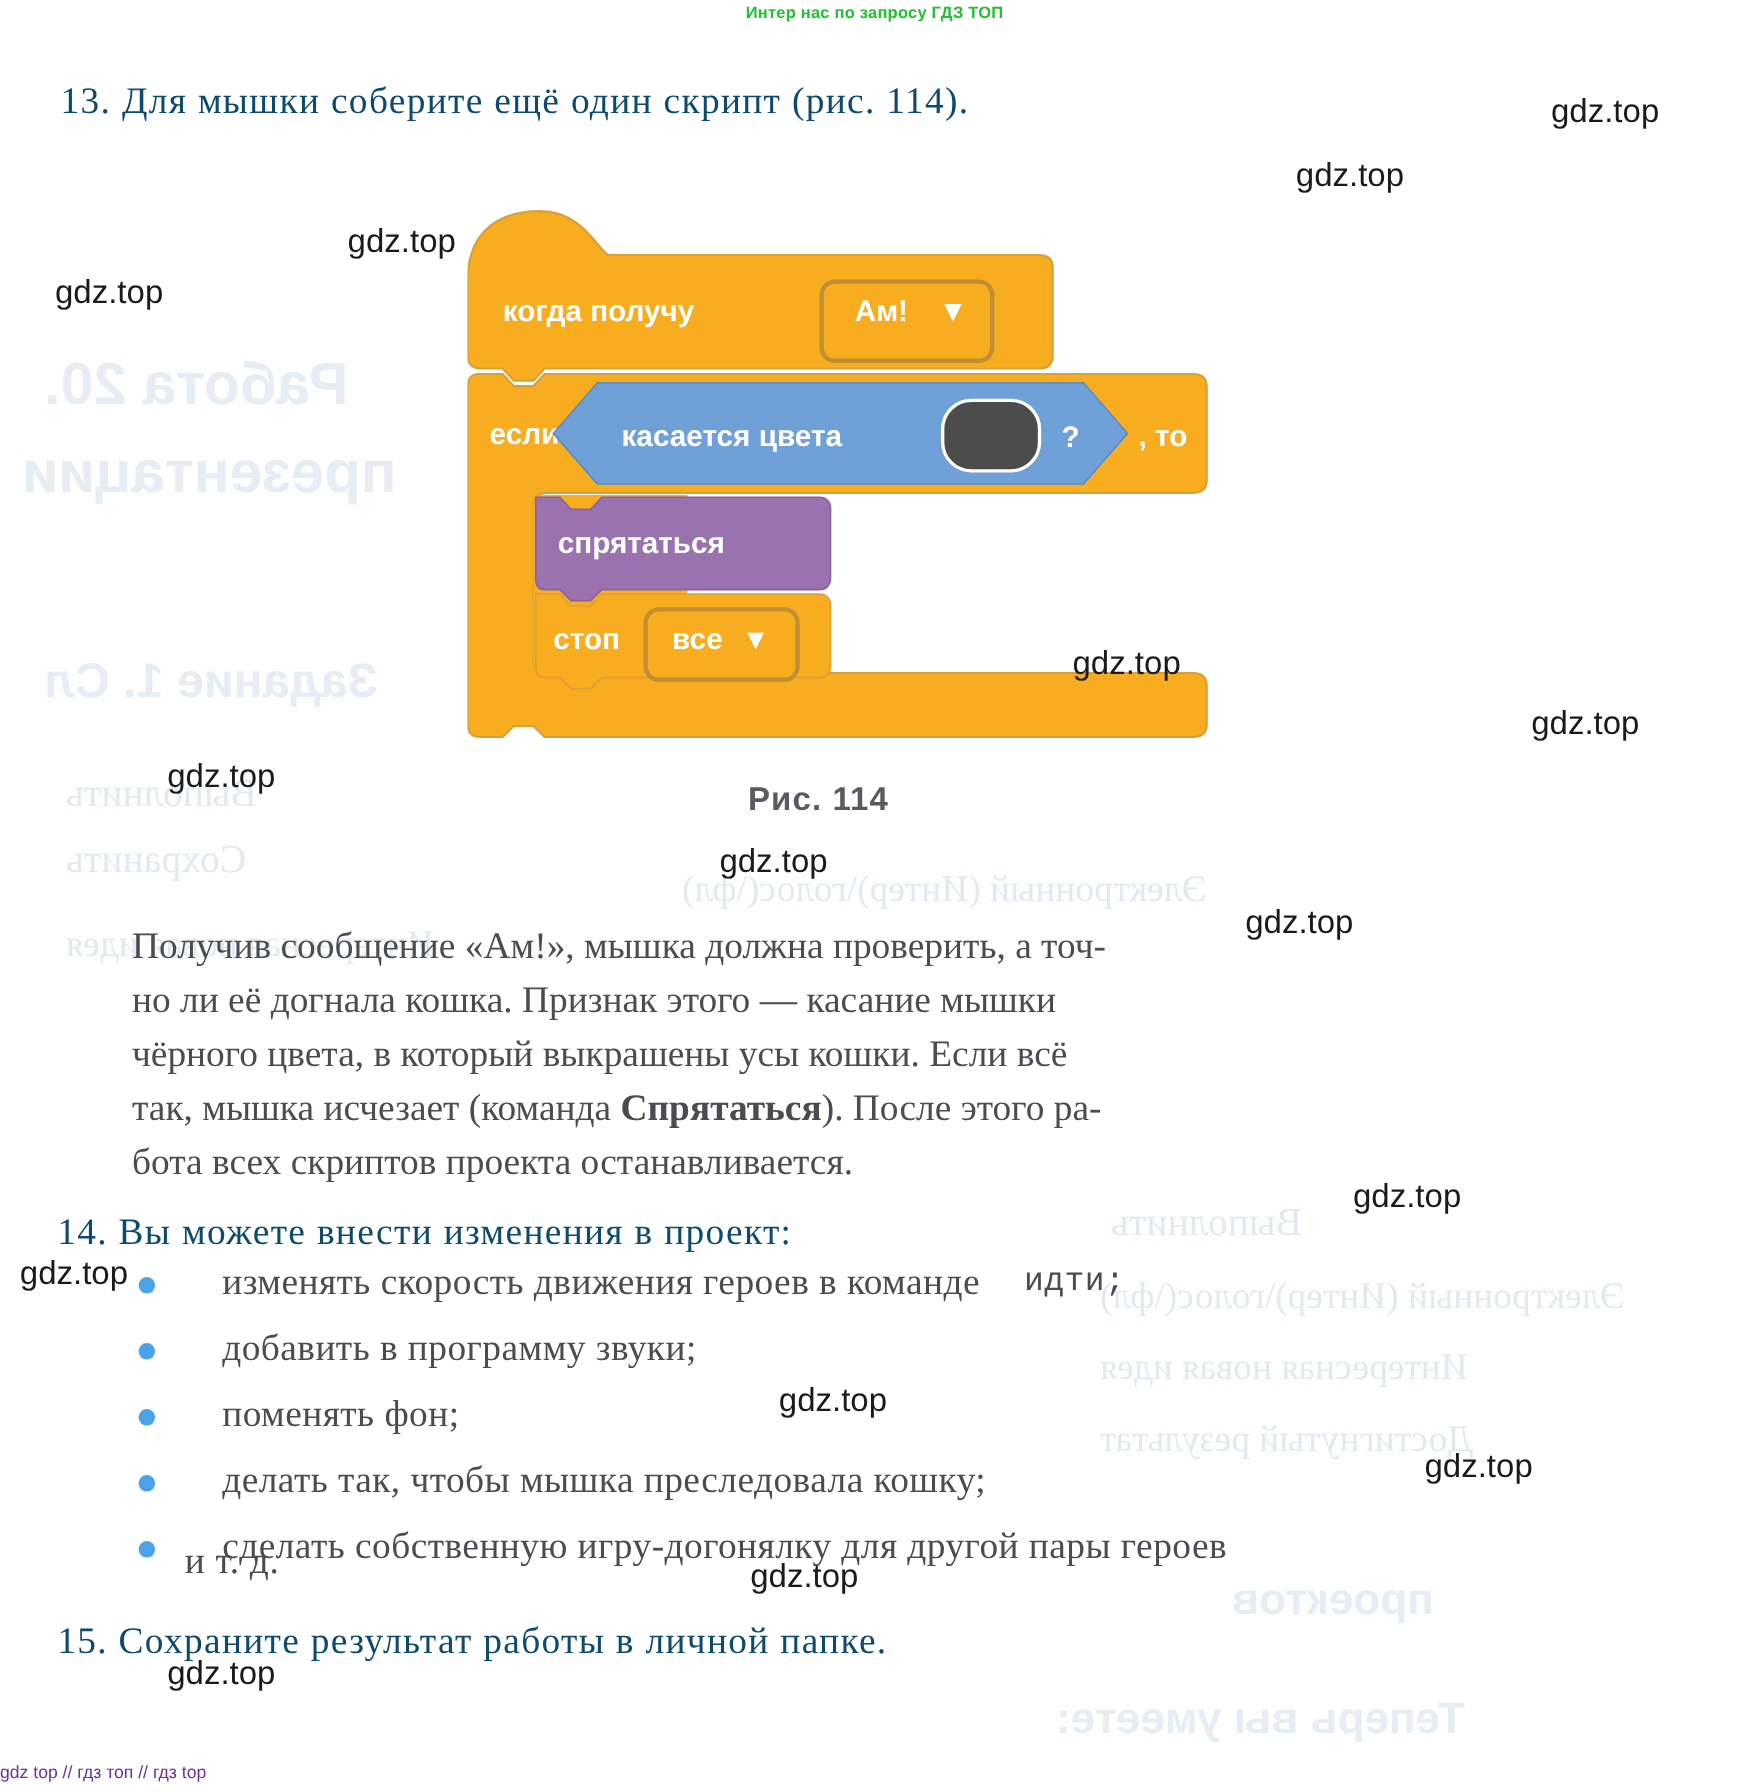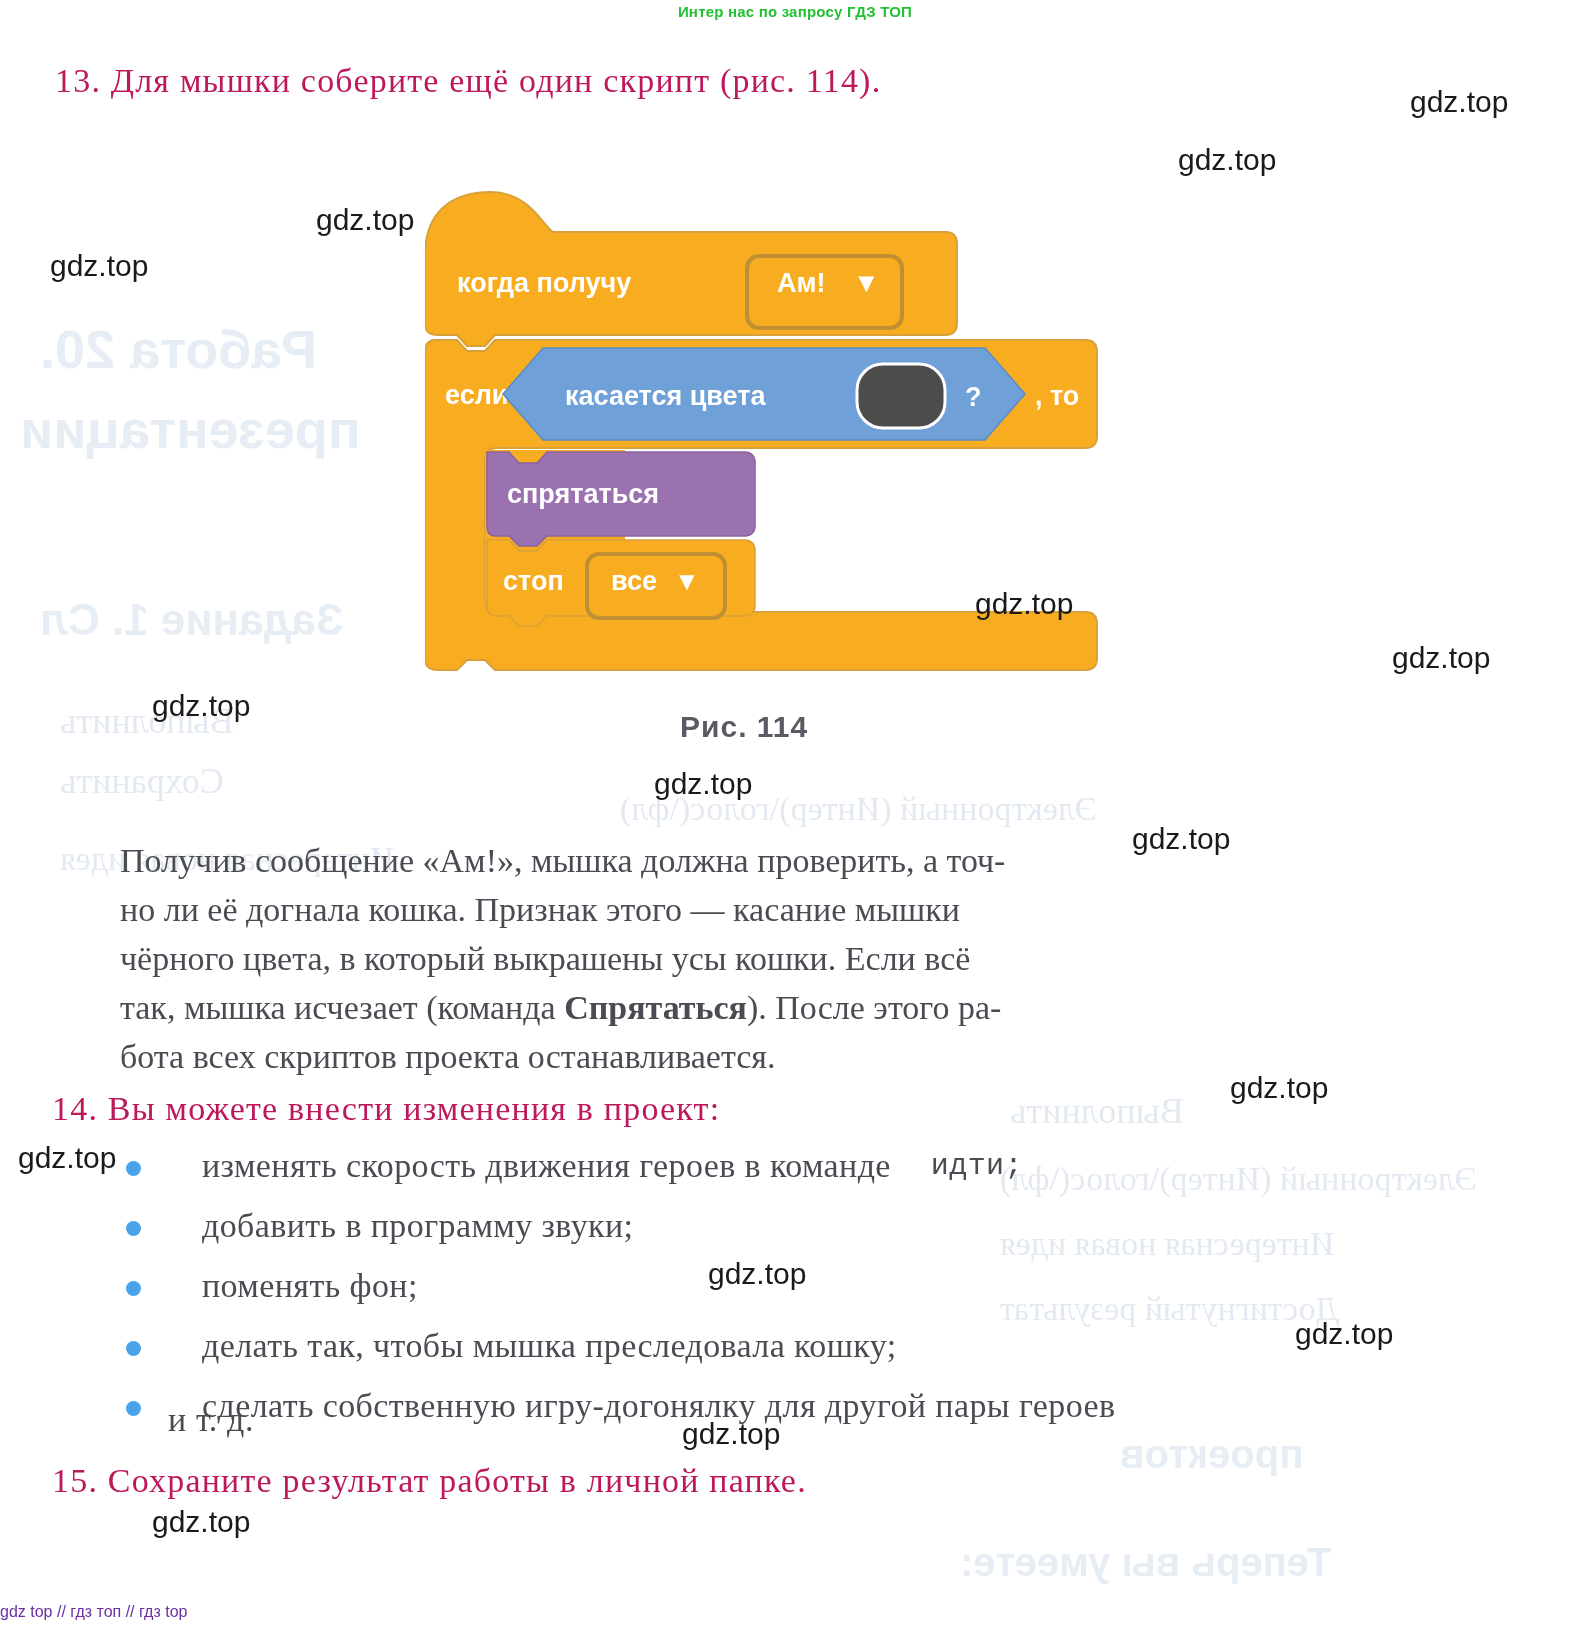--- a/index.html
+++ b/index.html
@@ -80,23 +80,24 @@
   .content {
     position: absolute;
     inset: 0;
     z-index: 3;
   }
 
   .numbered {
     position: absolute;
     font-family: "Liberation Serif", serif;
     font-size: 34px;
-    color: #be185d;
+    color: #0c4a6e;
     letter-spacing: 1.2px;
     white-space: nowrap;
+    margin-top: 12px;
   }
 
   .para {
     position: absolute;
     font-family: "Liberation Serif", serif;
     font-size: 34px;
     color: #4b4b53;
     line-height: 49px;
   }
   .para .ln { display: block; white-space: nowrap; }

